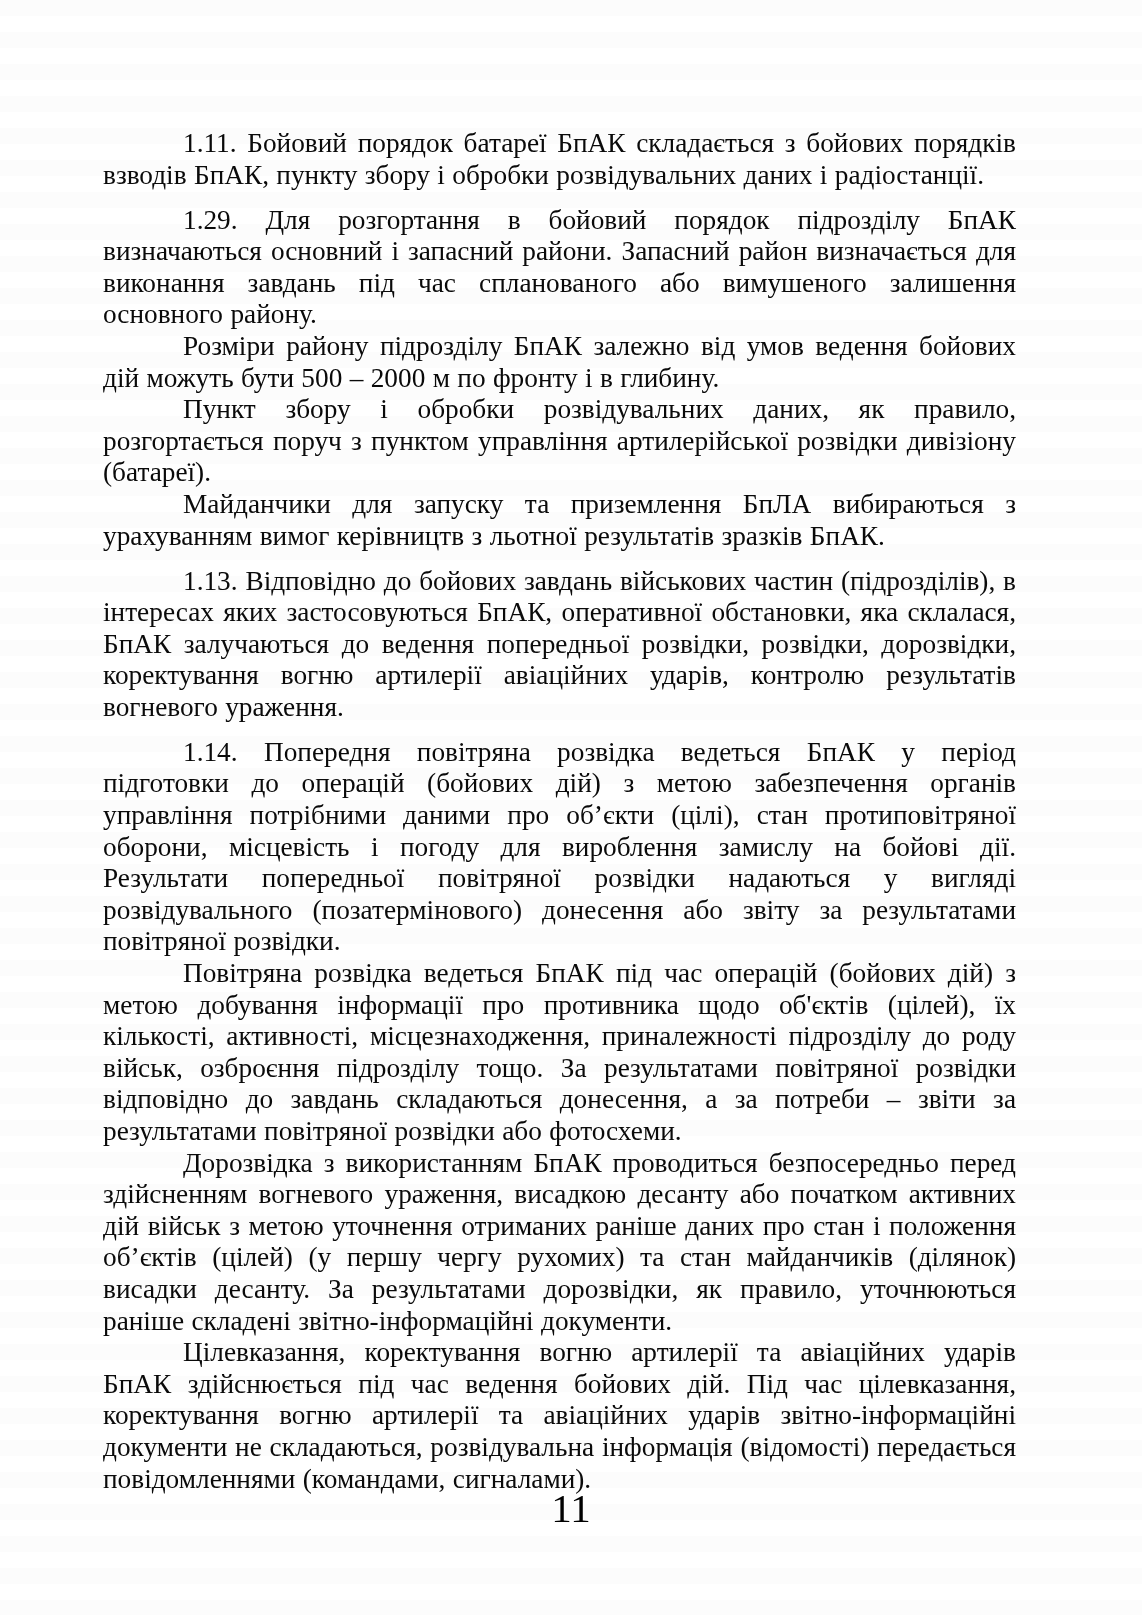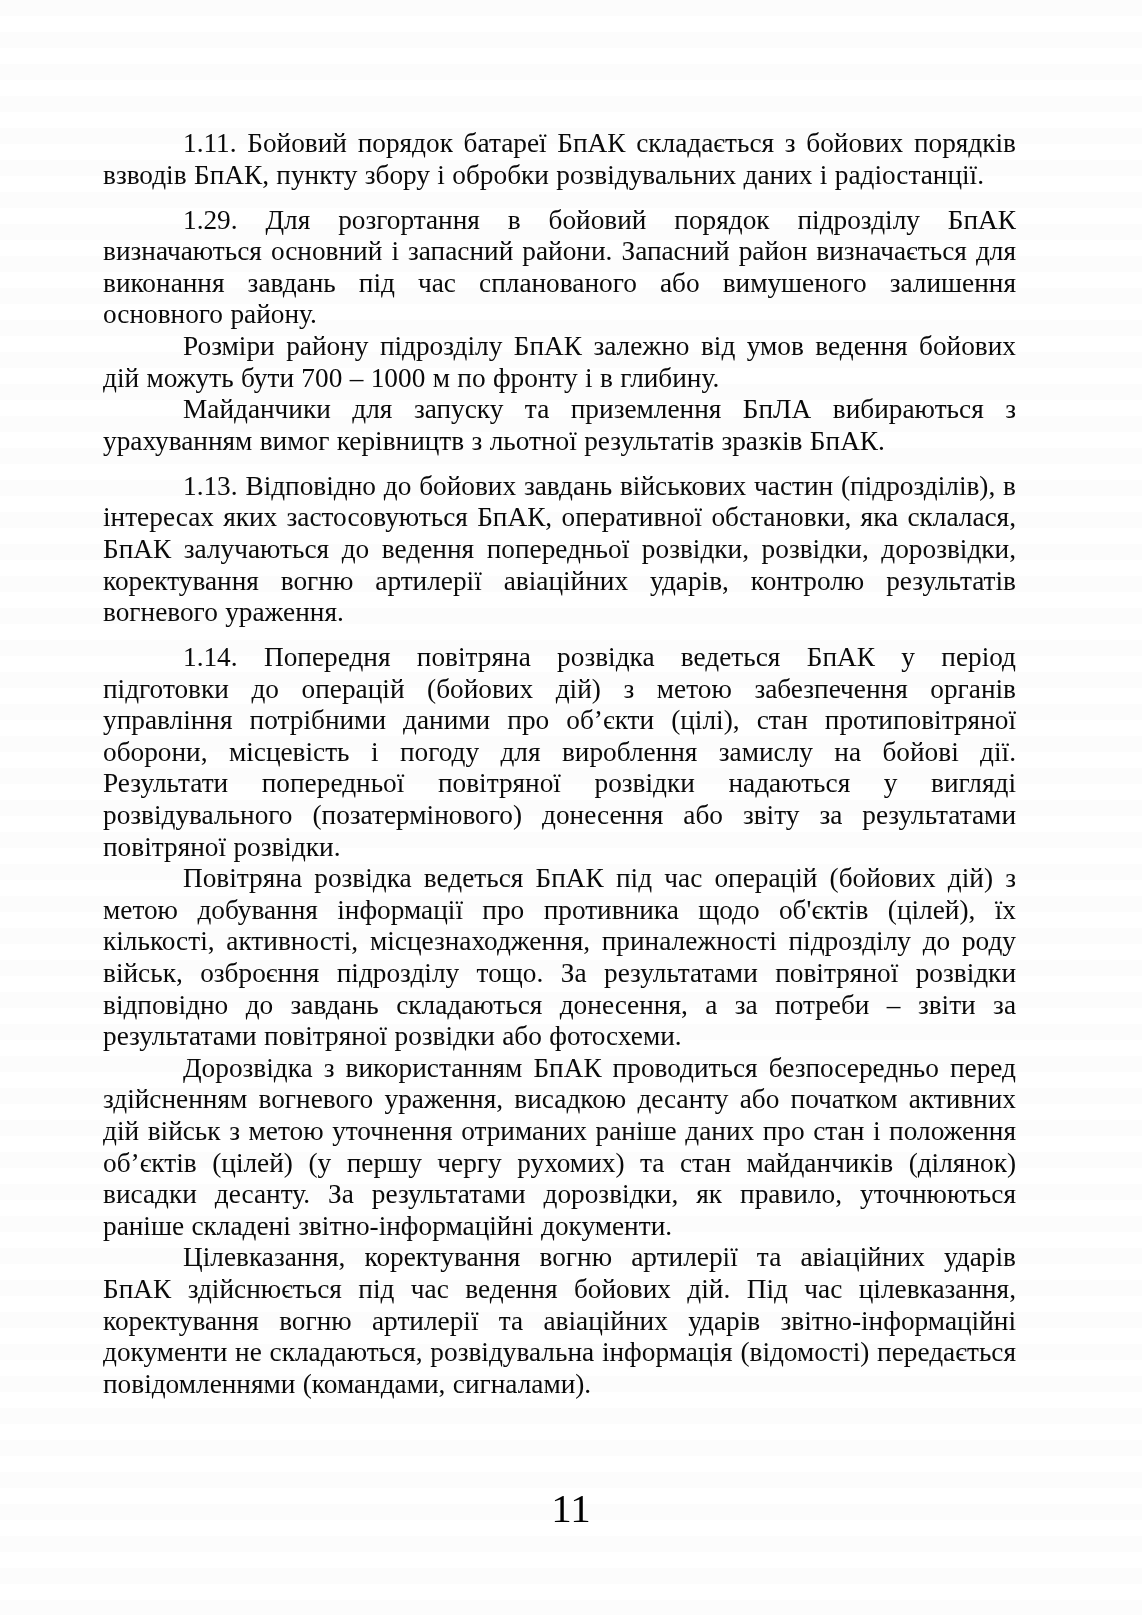--- a/index.html
+++ b/index.html
@@ -66,21 +66,22 @@
 <div class="page">
 
   <div class="content">
 
     <div class="section">
       <p>1.11. Бойовий порядок батареї БпАК складається з бойових порядків взводів БпАК, пункту збору і обробки розвідувальних даних і радіостанції.</p>
     </div>
 
     <div class="section">
       <p>1.29. Для розгортання в бойовий порядок підрозділу БпАК визначаються основний і запасний райони. Запасний район визначається для виконання завдань під час спланованого або вимушеного залишення основного району.</p>
-      <p>Розміри району підрозділу БпАК залежно від умов ведення бойових дій можуть бути 700 – 1000 м по фронту і в глибину.</p>
+      <p>Розміри району підрозділу БпАК залежно від умов ведення бойових дій можуть бути 500 – 2000 м по фронту і в глибину.</p>
+      <p>Пункт збору і обробки розвідувальних даних, як правило, розгортається поруч з пунктом управління артилерійської розвідки дивізіону (батареї).</p>
       <p>Майданчики для запуску та приземлення БпЛА вибираються з урахуванням вимог керівництв з льотної результатів зразків БпАК.</p>
     </div>
 
     <div class="section">
       <p>1.13. Відповідно до бойових завдань військових частин (підрозділів), в інтересах яких застосовуються БпАК, оперативної обстановки, яка склалася, БпАК залучаються до ведення попередньої розвідки, розвідки, дорозвідки, коректування вогню артилерії авіаційних ударів, контролю результатів вогневого ураження.</p>
     </div>
 
     <div class="section">
       <p>1.14. Попередня повітряна розвідка ведеться БпАК у період підготовки до операцій (бойових дій) з метою забезпечення органів управління потрібними даними про об’єкти (цілі), стан протиповітряної оборони, місцевість і погоду для вироблення замислу на бойові дії. Результати попередньої повітряної розвідки надаються у вигляді розвідувального (позатермінового) донесення або звіту за результатами повітряної розвідки.</p>
       <p>Повітряна розвідка ведеться БпАК під час операцій (бойових дій) з метою добування інформації про противника щодо об'єктів (цілей), їх кількості, активності, місцезнаходження, приналежності підрозділу до роду військ, озброєння підрозділу тощо. За результатами повітряної розвідки відповідно до завдань складаються донесення, а за потреби – звіти за результатами повітряної розвідки або фотосхеми.</p>

